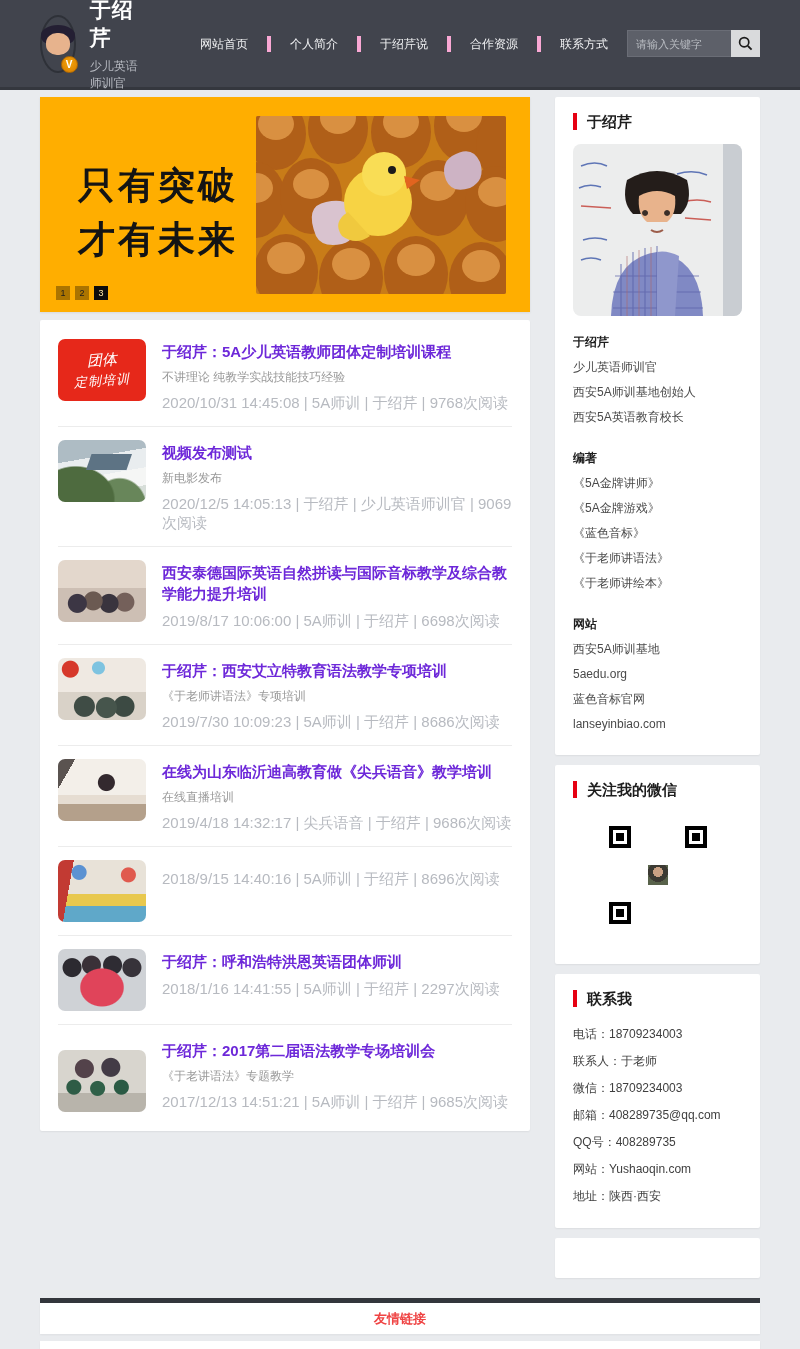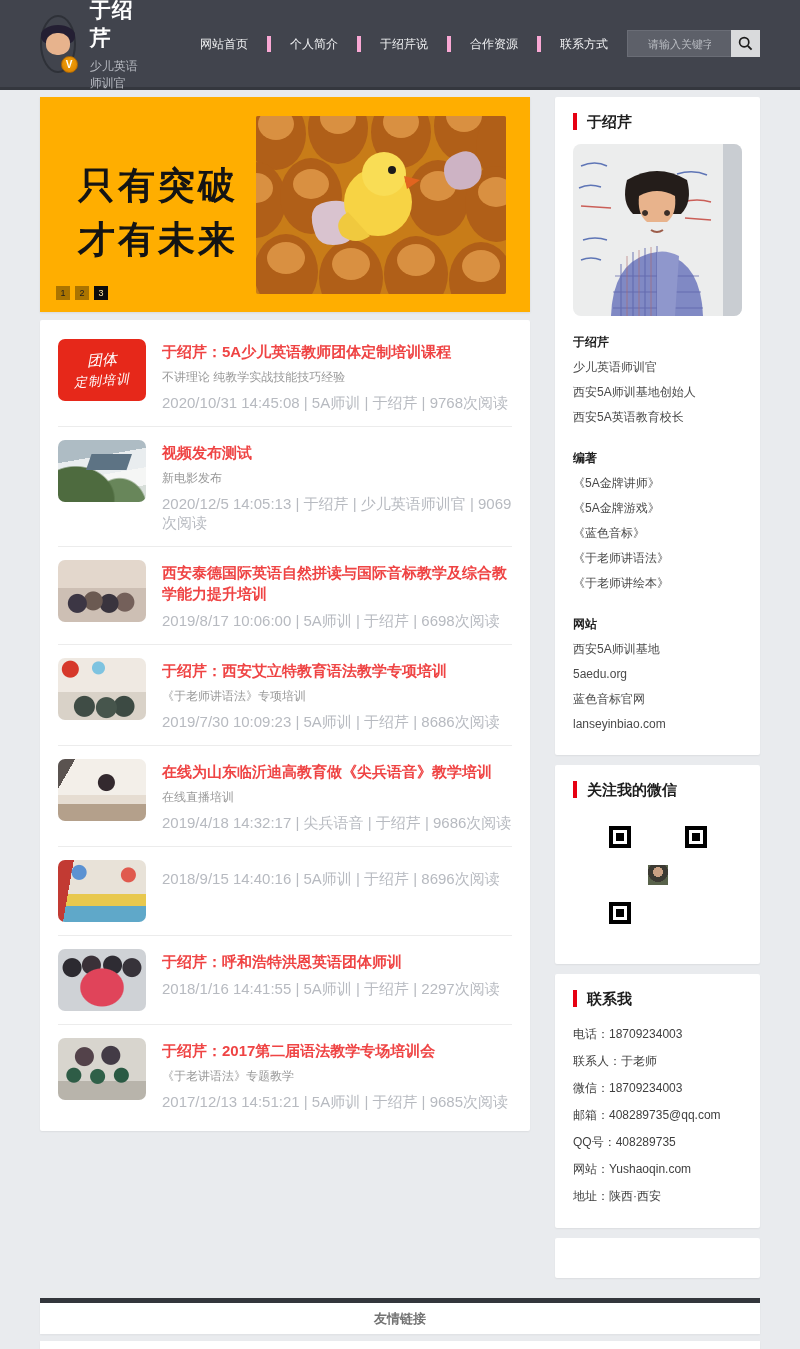--- a/index.html
+++ b/index.html
@@ -24,21 +24,21 @@
   .vbadge { position:absolute; right:-4px; bottom:-2px; width:17px; height:17px; border-radius:50%;
     background:radial-gradient(circle at 50% 40%, #f5a40a, #d67d00); color:#fff; font-size:10px;
     font-weight:bold; display:flex; align-items:center; justify-content:center; border:1px solid #b36a00; z-index:2;}
   .site-name { color:#fff; font-size:21px; font-weight:bold; letter-spacing:1px; }
   .site-sub { color:#b6b9c0; font-size:12px; margin-top:6px; }
   .main-nav { display:flex; align-items:center; margin-left:42px; }
   .nav-item { color:#f0f1f3; font-size:12px; padding:0 19px; line-height:16px; cursor:pointer; white-space:nowrap; }
   .nav-item + .nav-item { border-left:4px solid #f9a8d4; }
   .search-box { margin-left:auto; display:flex; }
   .search-box input { width:104px; height:27px; background:#5d6069; border:1px solid #6a6d76;
-    border-right:none; color:#d5d7db; font-size:11px; padding:0 20px; outline:none; }
+    border-right:none; color:#d5d7db; font-size:11px; padding:0 8px; outline:none; }
   .search-box input::placeholder { color:#b9bcc2; }
   .search-btn { width:29px; height:27px; background:#d9dadc; border:none; cursor:pointer;
     display:flex; align-items:center; justify-content:center; }
   
   .container { width:720px; margin:0 auto; }
   .content { display:flex; gap:25px; margin-top:7px; }
   .col-main { width:490px; }
   .col-side { width:205px; }
   .card { background:#fff; border-radius:2px; box-shadow:0 1px 2px rgba(0,0,0,.06); }
   
@@ -46,21 +46,21 @@
   .banner-text { position:absolute; left:38px; top:62px; font-size:37px; font-weight:bold;
     color:#141414; line-height:54px; letter-spacing:3px; }
   .banner-img { position:absolute; left:216px; top:19px; width:250px; height:178px; border-radius:2px; overflow:hidden; }
   .banner-pager { position:absolute; left:16px; bottom:12px; display:flex; gap:5px; }
   .page-dot { width:14px; height:14px; display:flex; align-items:center; justify-content:center;
     font-size:9px; background:rgba(0,0,0,.33); color:#1d1d1d; cursor:pointer; }
   .page-dot.active { background:#0c0c0c; color:#ffe9a8; }
   
   .article-card { margin-top:8px; padding:6px 18px; }
   .article-row { display:flex; gap:16px; padding:13px 0; border-bottom:1px solid #ececec; cursor:pointer; }
-  .article-row:last-child { border-bottom:none; }
+  .article-row:last-child { border-bottom:none;align-items:flex-end; }
   .thumb { width:88px; height:62px; border-radius:7px; flex:none; overflow:hidden; position:relative; }
   .thumb.t1 { background:#e6281a; display:flex; flex-direction:column; align-items:center; justify-content:center;
     color:#fff; font-family:"DejaVu Serif",serif; }
   .t1 .t1a { font-size:15px; font-style:italic; transform:rotate(-4deg); }
   .t1 .t1b { font-size:13px; font-style:italic; transform:rotate(-4deg); margin-top:2px; letter-spacing:1px;}
   .thumb.t2 { background:
     radial-gradient(ellipse at 20% 95%, #4e6b3f 0 38%, transparent 40%),
     radial-gradient(ellipse at 70% 110%, #68865a 0 30%, transparent 32%),
     linear-gradient(170deg,#aebcc4 0 30%, #e9edef 30% 55%, #f5f6f5 55% 78%, #d7ded9 78%);}
   .thumb.t2::after { content:""; position:absolute; left:28px; top:14px; width:46px; height:16px;
@@ -95,21 +95,21 @@
     radial-gradient(circle at 84% 30%, #37333a 0 9px, transparent 10px),
     linear-gradient(#cfd2d6 0 100%); }
   .thumb.t8 { background:
     radial-gradient(circle at 18% 60%, #2e5c46 0 7px, transparent 8px),
     radial-gradient(circle at 45% 62%, #2f6048 0 7px, transparent 8px),
     radial-gradient(circle at 72% 60%, #2a5a44 0 7px, transparent 8px),
     radial-gradient(circle at 30% 30%, #53424a 0 9px, transparent 10px),
     radial-gradient(circle at 60% 28%, #433b46 0 9px, transparent 10px),
     linear-gradient(#d8d5ce 0 70%, #b8b4ab 70% 100%); }
   .article-body { flex:1; min-width:0; padding-top:2px; }
-  .article-title { font-size:15px; font-weight:bold; color:#ef4444; line-height:21px; }
+  .article-title { font-size:15px; font-weight:bold; color:#6d28d9; line-height:21px; }
   .article-desc { font-size:12px; color:#999; margin-top:7px; }
   .article-desc:empty { display:none; }
   .article-meta { font-size:15px; color:#b7bac0; margin-top:8px; }
   
   .side-card { padding:16px 18px 18px; margin-bottom:10px; }
   .side-title { font-size:15px; font-weight:bold; color:#1e1e1e; border-left:4px solid #e60012;
     padding-left:10px; line-height:17px; margin-bottom:14px; }
   .profile-photo { width:169px; height:172px; border-radius:8px; overflow:hidden; margin-bottom:14px; }
   .side-line { font-size:12px; color:#4a4a4a; line-height:25px; }
   .side-line.bold { font-weight:bold; color:#1e1e1e; }
@@ -125,21 +125,21 @@
   .qr .finder::after { content:""; position:absolute; inset:3px; background:#000; }
   .qr .f-tl { left:0; top:0; } .qr .f-tr { right:0; top:0; } .qr .f-bl { left:0; bottom:0; }
   .qr .center-pic { position:absolute; left:50%; top:50%; transform:translate(-50%,-50%);
     width:24px; height:24px; border:2px solid #fff;
     background:radial-gradient(circle at 50% 35%, #caa184 0 30%, #3c3a33 31% 60%, #58624a 61%); }
   .contact-line { font-size:12px; color:#3f3f3f; line-height:27px; }
   .empty-card { height:40px; margin-bottom:10px; }
   
   .links-divider { height:5px; background:#33363c; margin-top:10px; }
   .links-title-row { background:#fff; text-align:center; font-size:13px; font-weight:bold;
-    color:#737373; line-height:31px; margin-bottom:7px; box-shadow:0 1px 2px rgba(0,0,0,.05); }
+    color:#ef4444; line-height:31px; margin-bottom:7px; box-shadow:0 1px 2px rgba(0,0,0,.05); }
   .logos-row { background:#fff; padding:15px 20px; display:flex; align-items:center; gap:26px;
     margin-bottom:7px; box-shadow:0 1px 2px rgba(0,0,0,.05); }
 </style>
 </head>
 <body>
 
 <header class="site-header">
   <div class="brand">
     <div class="avatar">
       <span class="vbadge">V</span>

